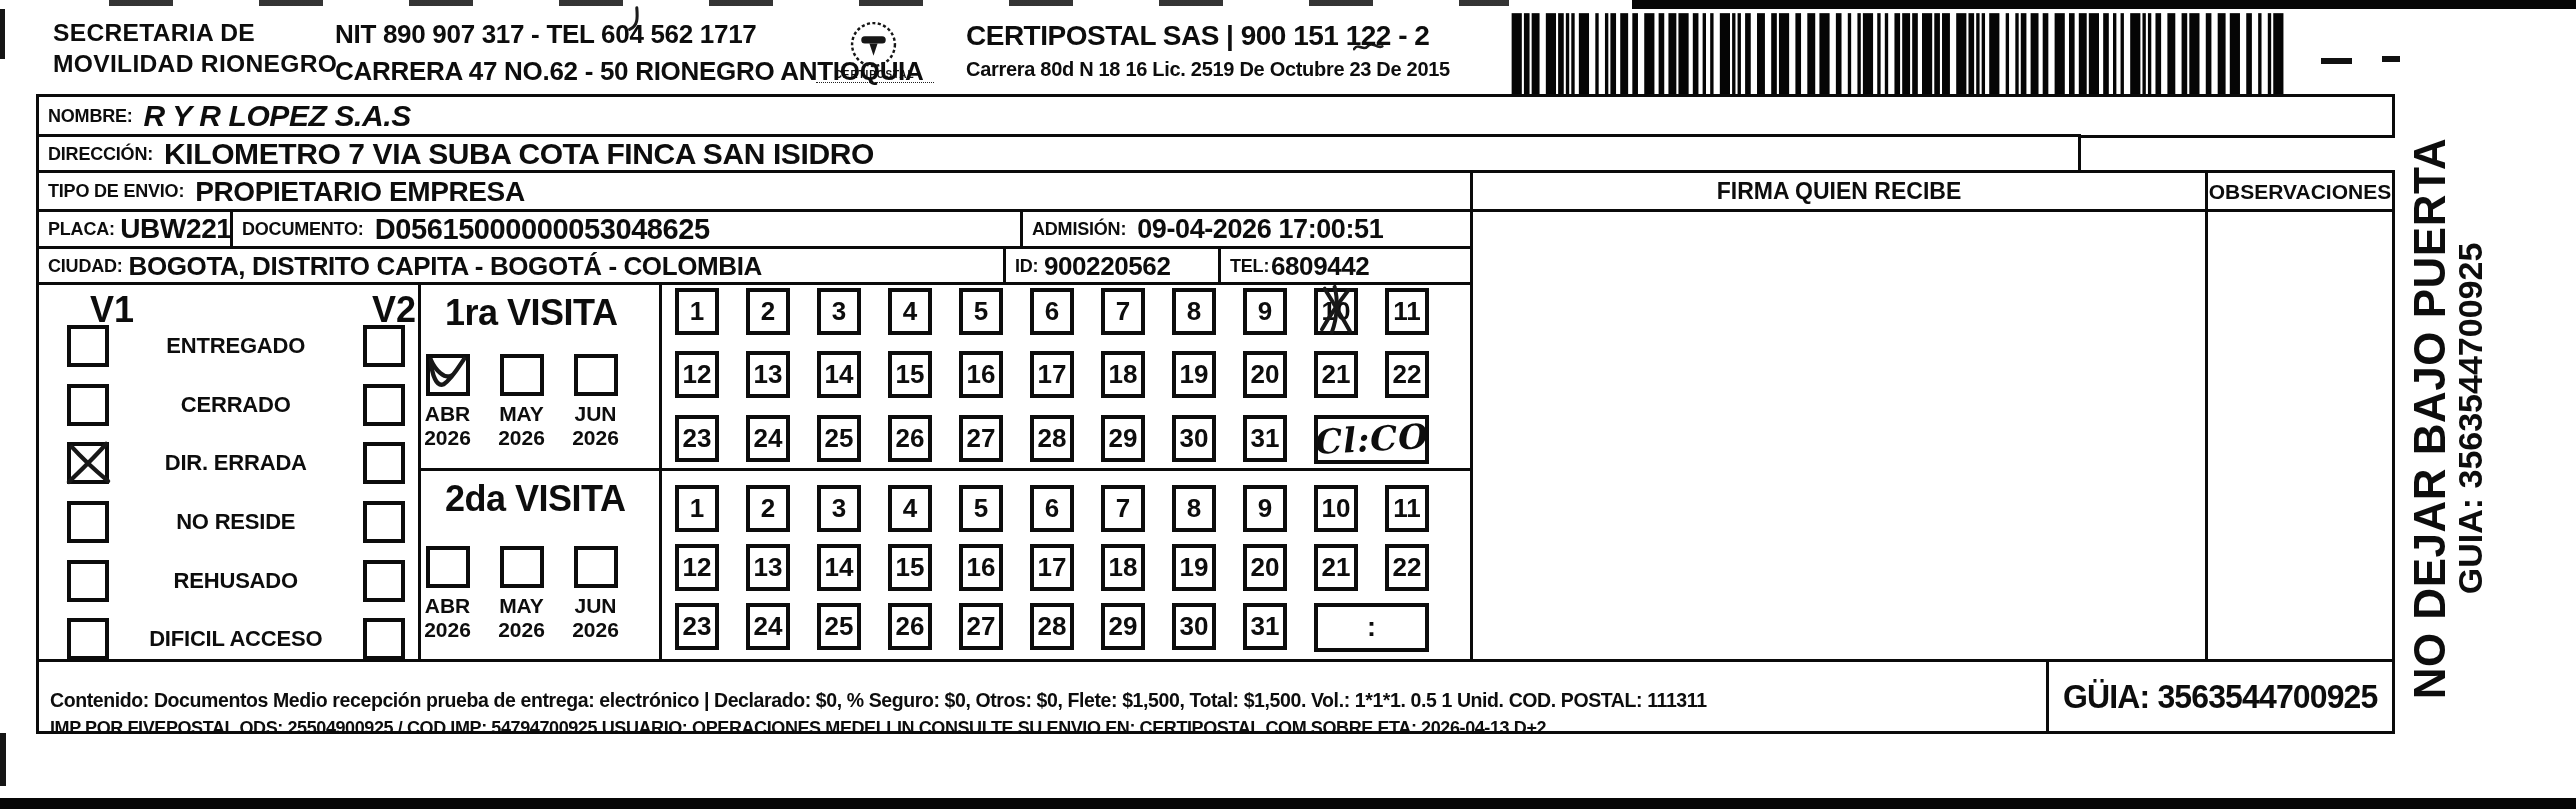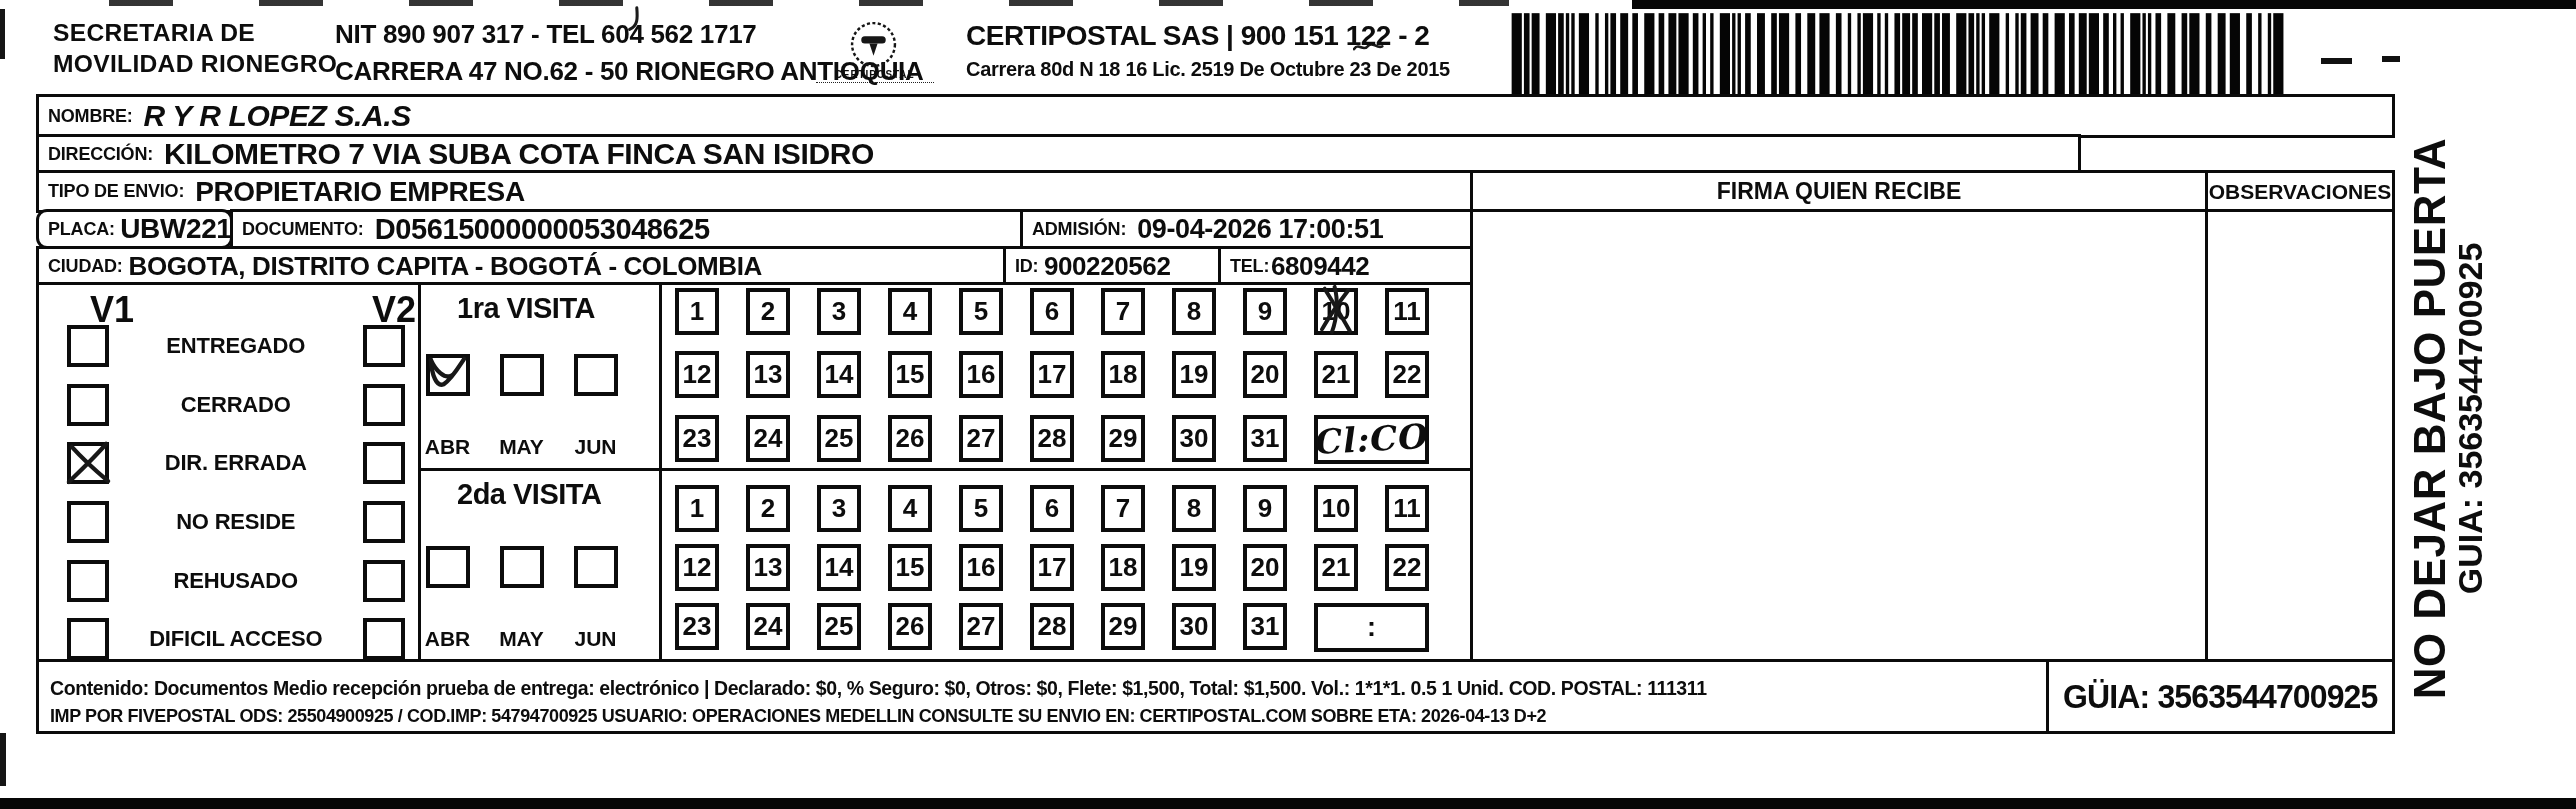--- a/index.html
+++ b/index.html
@@ -36,44 +36,44 @@
   .vhead{position:absolute;font-size:36px;font-weight:bold;top:3.6px;}
   .vh1{left:51px;} .vh2{left:333px;}
   .st-row{position:absolute;left:0;width:100%;height:45px;display:flex;align-items:center;gap:28px;}
   .cb{width:42px;height:42px;border:4.5px solid #0c0c0c;box-sizing:border-box;position:relative;background:#fff;flex:none;}
   .st-row .v1{margin-left:28px;}
   .st-label{flex:1;text-align:center;font-size:22px;font-weight:bold;letter-spacing:-0.2px;}
   .st-row .v2{margin-right:14.5px;}
   
   #visit-1{left:418px;top:282px;width:245px;height:190px;}
   #visit-2{left:418px;top:468px;width:245px;height:195px;padding-left:28px;}
-  .visit-title{position:absolute;left:36px;top:7.3px;font-size:29px;font-weight:bold;letter-spacing:-0.5px;}
+  .visit-title{position:absolute;left:24px;top:7.3px;font-size:36px;font-weight:bold;letter-spacing:-0.5px;}
   .months{position:absolute;left:4.5px;display:flex;gap:30px;}
   #visit-1 .months{top:69px;} #visit-2 .months{top:75px;}
-  .month-col{display:flex;flex-direction:column;align-items:center;width:44px;gap:33px;}
+  .month-col{display:flex;flex-direction:column;align-items:center;width:44px;}
   .month-col .cb{width:44px;height:42px;}
   .m1{font-size:21px;font-weight:bold;margin-top:5.5px;}
   .m2{font-size:21px;font-weight:bold;}
   
   .day-grid{position:absolute;display:grid;grid-template-columns:repeat(11,44px);column-gap:27px;}
   #day-grid-1{left:675px;top:288px;row-gap:16.4px;}
   #day-grid-2{left:675px;top:485px;row-gap:11.8px;}
   .day-cell{width:44px;height:47px;border:4.5px solid #0c0c0c;box-sizing:border-box;background:#fff;
     display:flex;align-items:center;justify-content:center;position:relative;font-weight:bold;font-size:26px;}
   .time-cell{grid-column:span 2;height:49px;border:4.5px solid #0c0c0c;box-sizing:border-box;background:#fff;
     display:flex;align-items:center;justify-content:center;position:relative;font-weight:bold;font-size:27px;}
   .time-cell.hw span{font-family:"DejaVu Serif",serif;font-style:italic;font-weight:bold;font-size:34px;
     transform:rotate(-3deg);letter-spacing:0.9px;}
   
   .mark{position:absolute;left:-6.4px;top:-6.4px;width:47px;height:47px;overflow:visible;}
   .mark path{stroke:#181818;stroke-width:4.4;fill:none;stroke-linecap:round;}
   
   .hdr-center{display:flex;align-items:center;justify-content:center;font-weight:bold;}
   
-  .foot-lines{padding:11px 0 0 11px;line-height:1.55;white-space:nowrap;overflow:hidden;}
+  .foot-lines{padding:23px 0 0 11px;line-height:1.55;white-space:nowrap;overflow:hidden;}
   .foot-l1{font-size:19.5px;font-weight:bold;letter-spacing:-0.4px;}
   .foot-l2{font-size:18px;font-weight:bold;letter-spacing:-0.4px;}
   .guia-cell{display:flex;align-items:center;justify-content:center;font-size:34px;font-weight:bold;
     letter-spacing:-0.9px;white-space:nowrap;}
   .guia-cell span{transform:scaleX(.94);}
   
   .side-note{left:2182px;top:343px;width:600px;height:151px;transform:rotate(-90deg);
     text-align:center;line-height:1.05;}
   .side-l1{font-size:44px;font-weight:bold;letter-spacing:0.5px;white-space:nowrap;}
   .side-l2{font-size:34px;font-weight:bold;letter-spacing:0px;white-space:nowrap;}
@@ -209,21 +209,21 @@
     <span class="lbl">TIPO DE ENVIO:</span>
     <span class="val" style="font-size:28px;">PROPIETARIO EMPRESA</span>
   </div>
   <div class="cell hdr-center" style="left:1470px;top:170px;width:738px;height:43px;font-size:23px;">
     <span>FIRMA QUIEN RECIBE</span>
   </div>
   <div class="cell hdr-center" style="left:2205px;top:170px;width:190px;height:43px;font-size:21px;">
     <span>OBSERVACIONES</span>
   </div>
 
-  <div class="cell fieldrow" style="left:36px;top:209px;width:197px;height:40px;gap:5.5px;border-radius:11px;">
+  <div class="cell fieldrow" style="left:36px;top:209px;width:197px;height:40px;gap:5.5px;">
     <span class="lbl">PLACA:</span>
     <span class="val" style="font-size:28px;">UBW221</span>
   </div>
   <div class="cell fieldrow" style="left:230px;top:209px;width:794px;height:40px;">
     <span class="lbl">DOCUMENTO:</span>
     <span class="val" style="font-size:29px;">D05615000000053048625</span>
   </div>
   <div class="cell fieldrow" style="left:1020px;top:209px;width:454px;height:40px;">
     <span class="lbl">ADMISIÓN:</span>
     <span class="val" style="font-size:27px;">09-04-2026 17:00:51</span>

